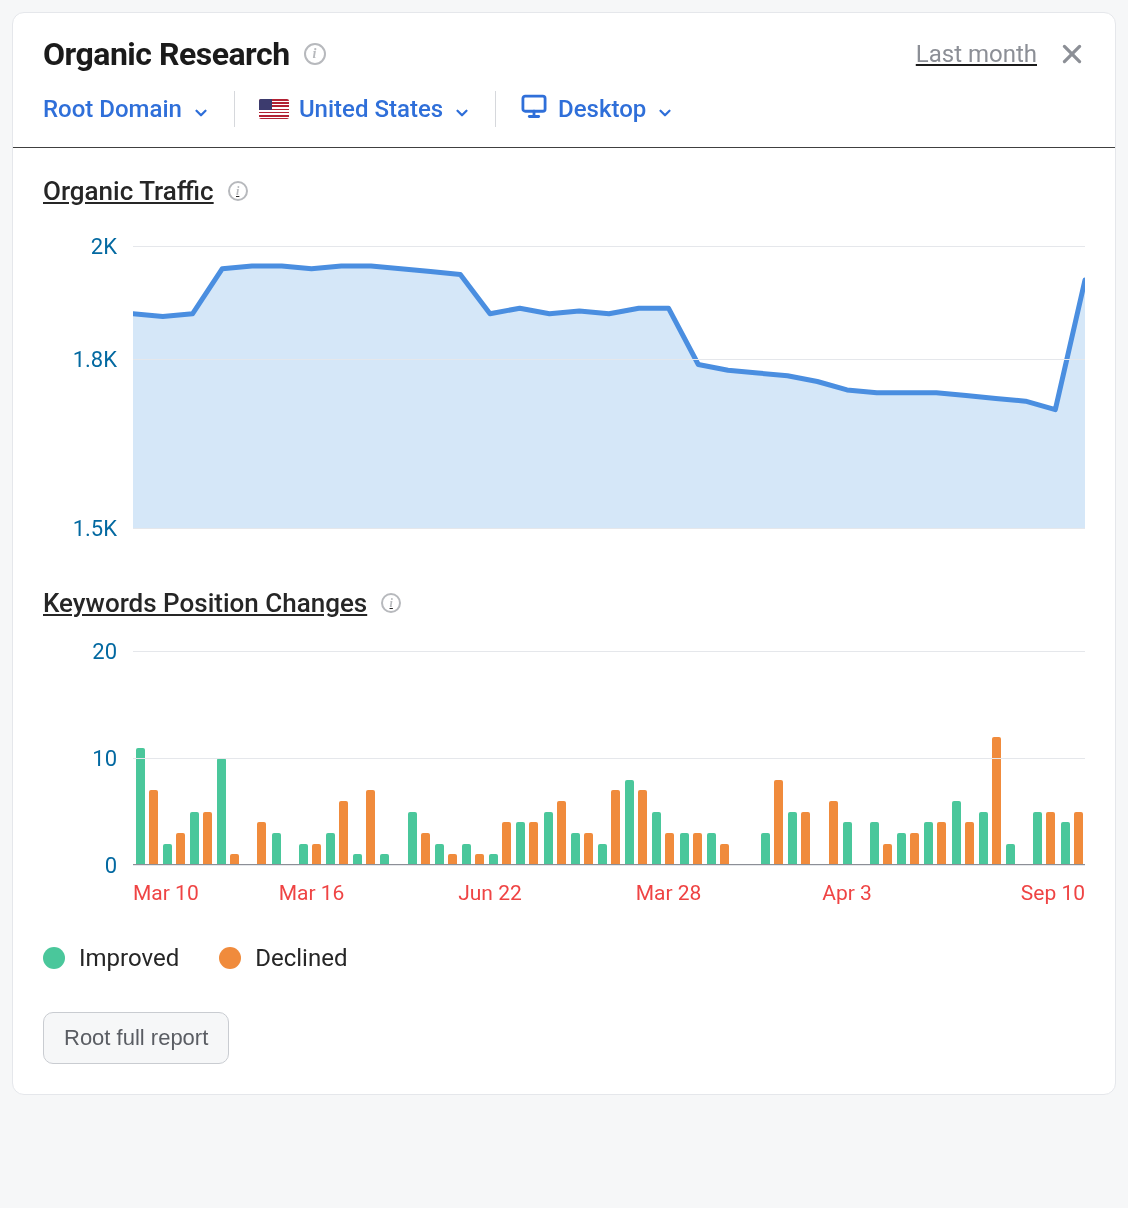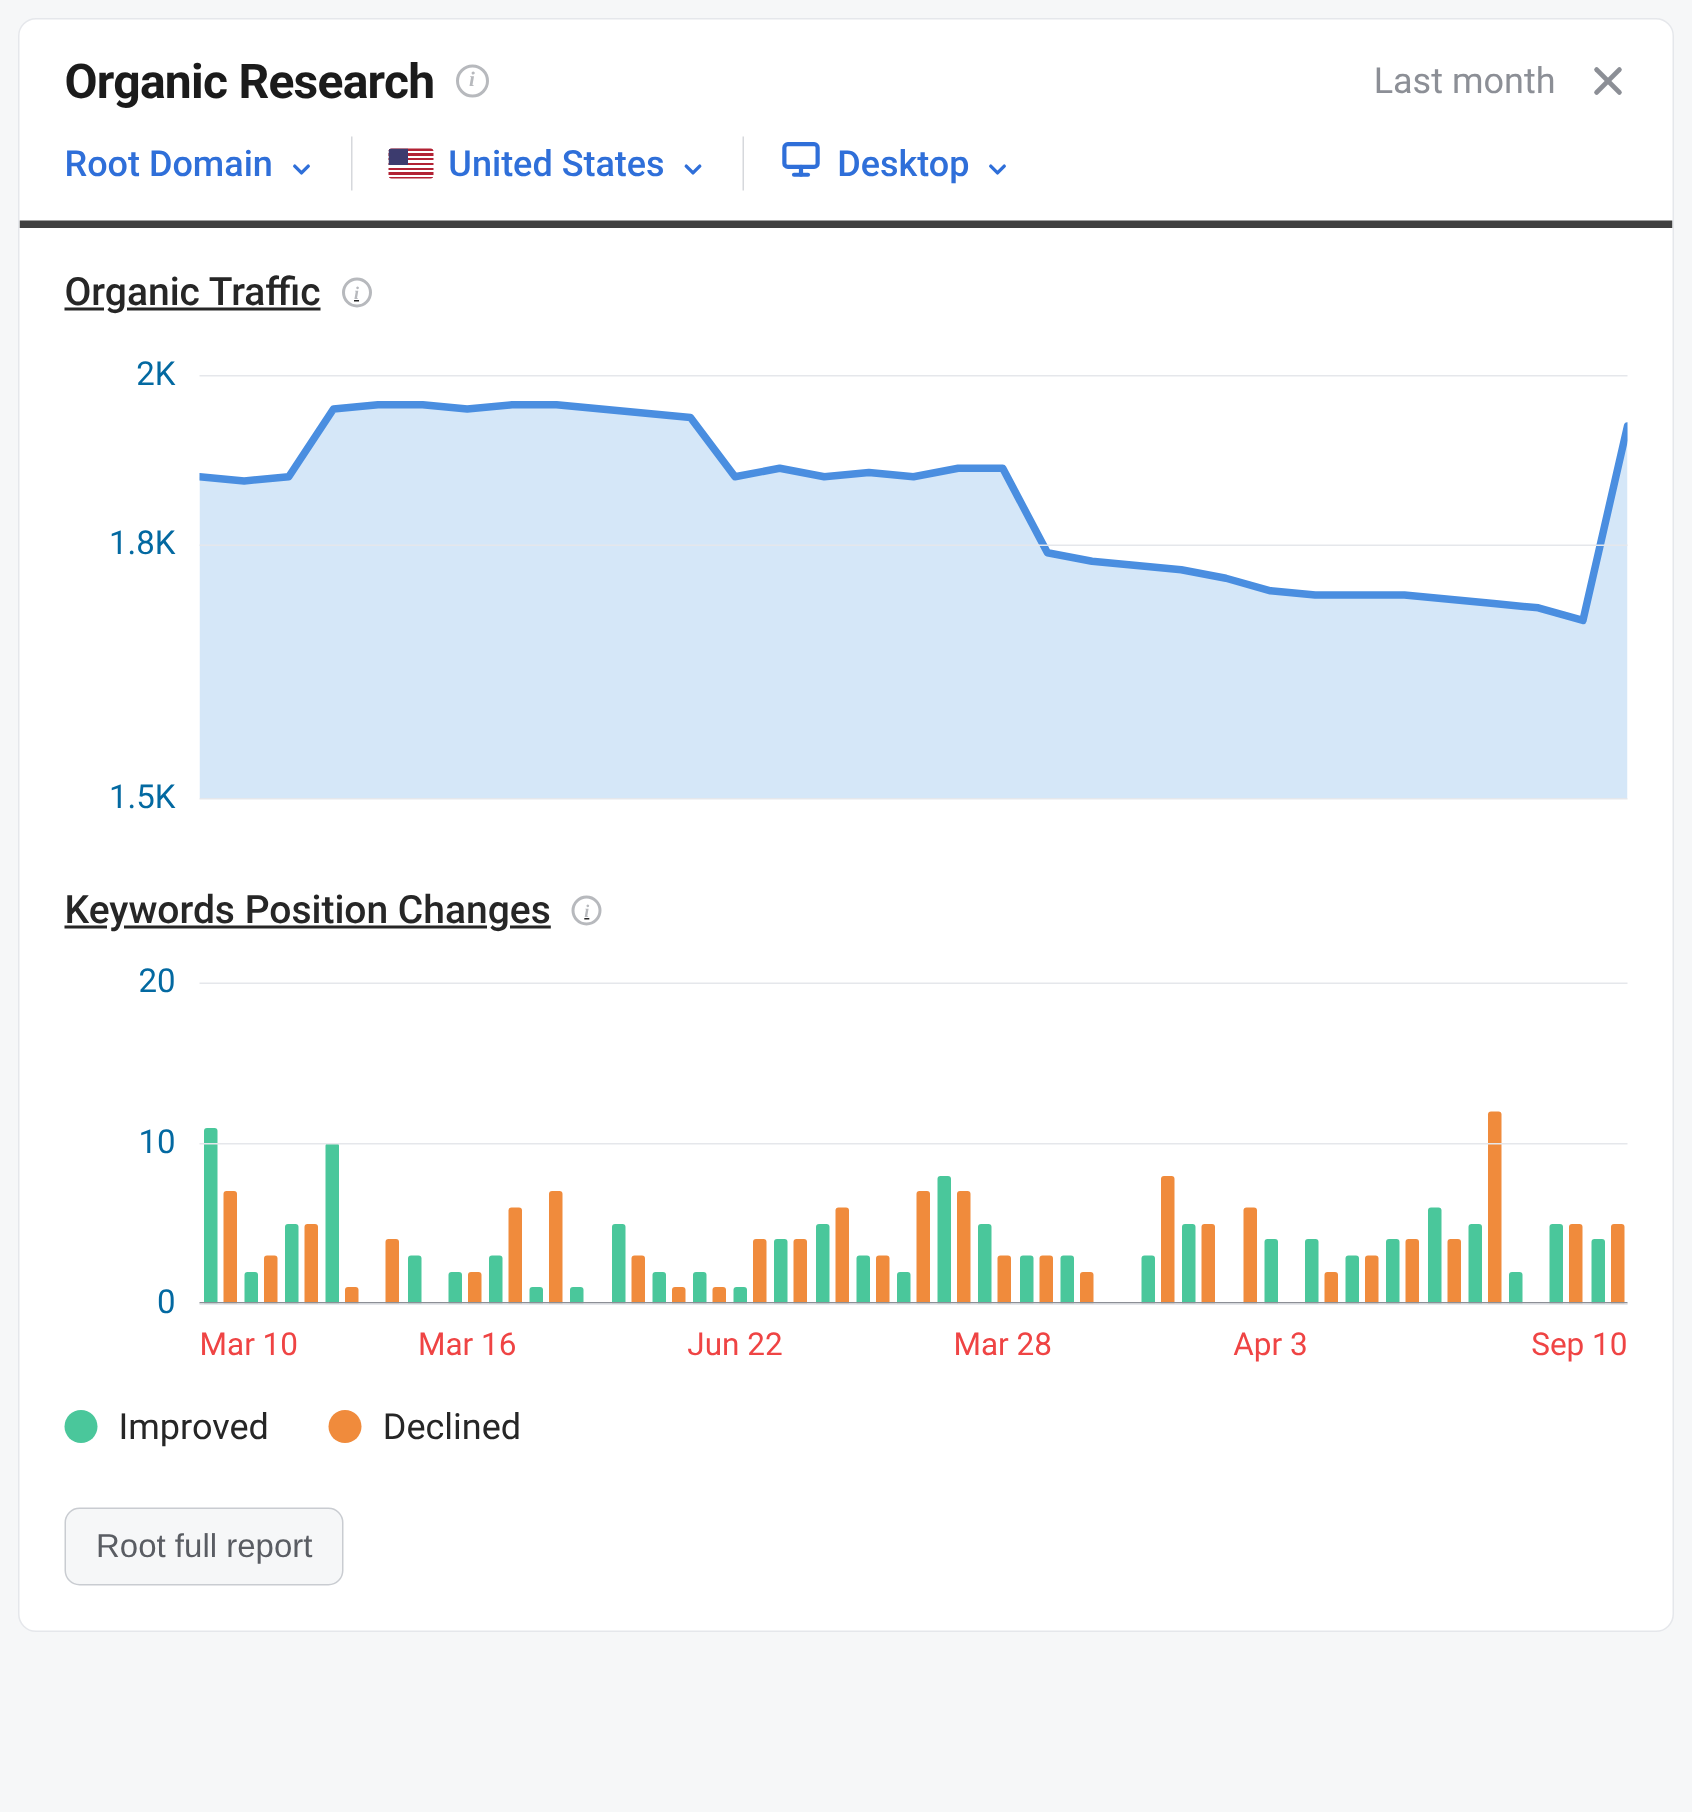--- a/index.html
+++ b/index.html
@@ -13,21 +13,21 @@
   .card {
     background: #fff;
     border: 1px solid #e5e7eb;
     border-radius: 12px;
     width: 1104px;
     margin: 0 auto;
     overflow: hidden;
   }
   .card-header {
     padding: 22px 30px 0 30px;
-    border-bottom: 5px solid #404040;
+    border-bottom: 1px solid #404040;
   }
   .header-top {
     display: flex;
     align-items: center;
     justify-content: space-between;
   }
   .title-wrap { display: flex; align-items: center; gap: 14px; }
   h1 {
     margin: 0;
     font-size: 32px;
@@ -42,21 +42,21 @@
     align-items: center;
     justify-content: center;
     color: #b7b9bd;
     font-size: 14px;
     font-weight: 700;
     font-style: italic;
     font-family: Georgia, serif;
     cursor: pointer;
   }
   .info-icon.small { width: 20px; height: 20px; font-size: 12px; }
-  .right-controls { display: flex; align-items: center; gap: 22px; }
+  .right-controls { display: flex; align-items: center; gap: 22px; text-decoration: underline; }
   .last-month {
     color: #8c8f96;
     font-size: 24px;
   }
   .close-icon {
     width: 26px; height: 26px;
     position: relative;
     cursor: pointer;
     color: #8c8f96;
   }
@@ -181,21 +181,21 @@
     bottom: 0;
     transform: translateX(-50%);
     color: #ef4444;
     font-size: 21px;
     white-space: nowrap;
   }
 
   .legend {
     display: flex;
     gap: 40px;
-    margin-top: 28px;
+    margin-top: 39px;
     align-items: center;
     font-size: 24px;
     color: #262626;
   }
   .legend-item { display: flex; align-items: center; gap: 14px; }
   .dot { width: 22px; height: 22px; border-radius: 50%; }
   .dot.green { background: #4ac79b; }
   .dot.orange { background: #f08b3c; }
 
   .view-report {

